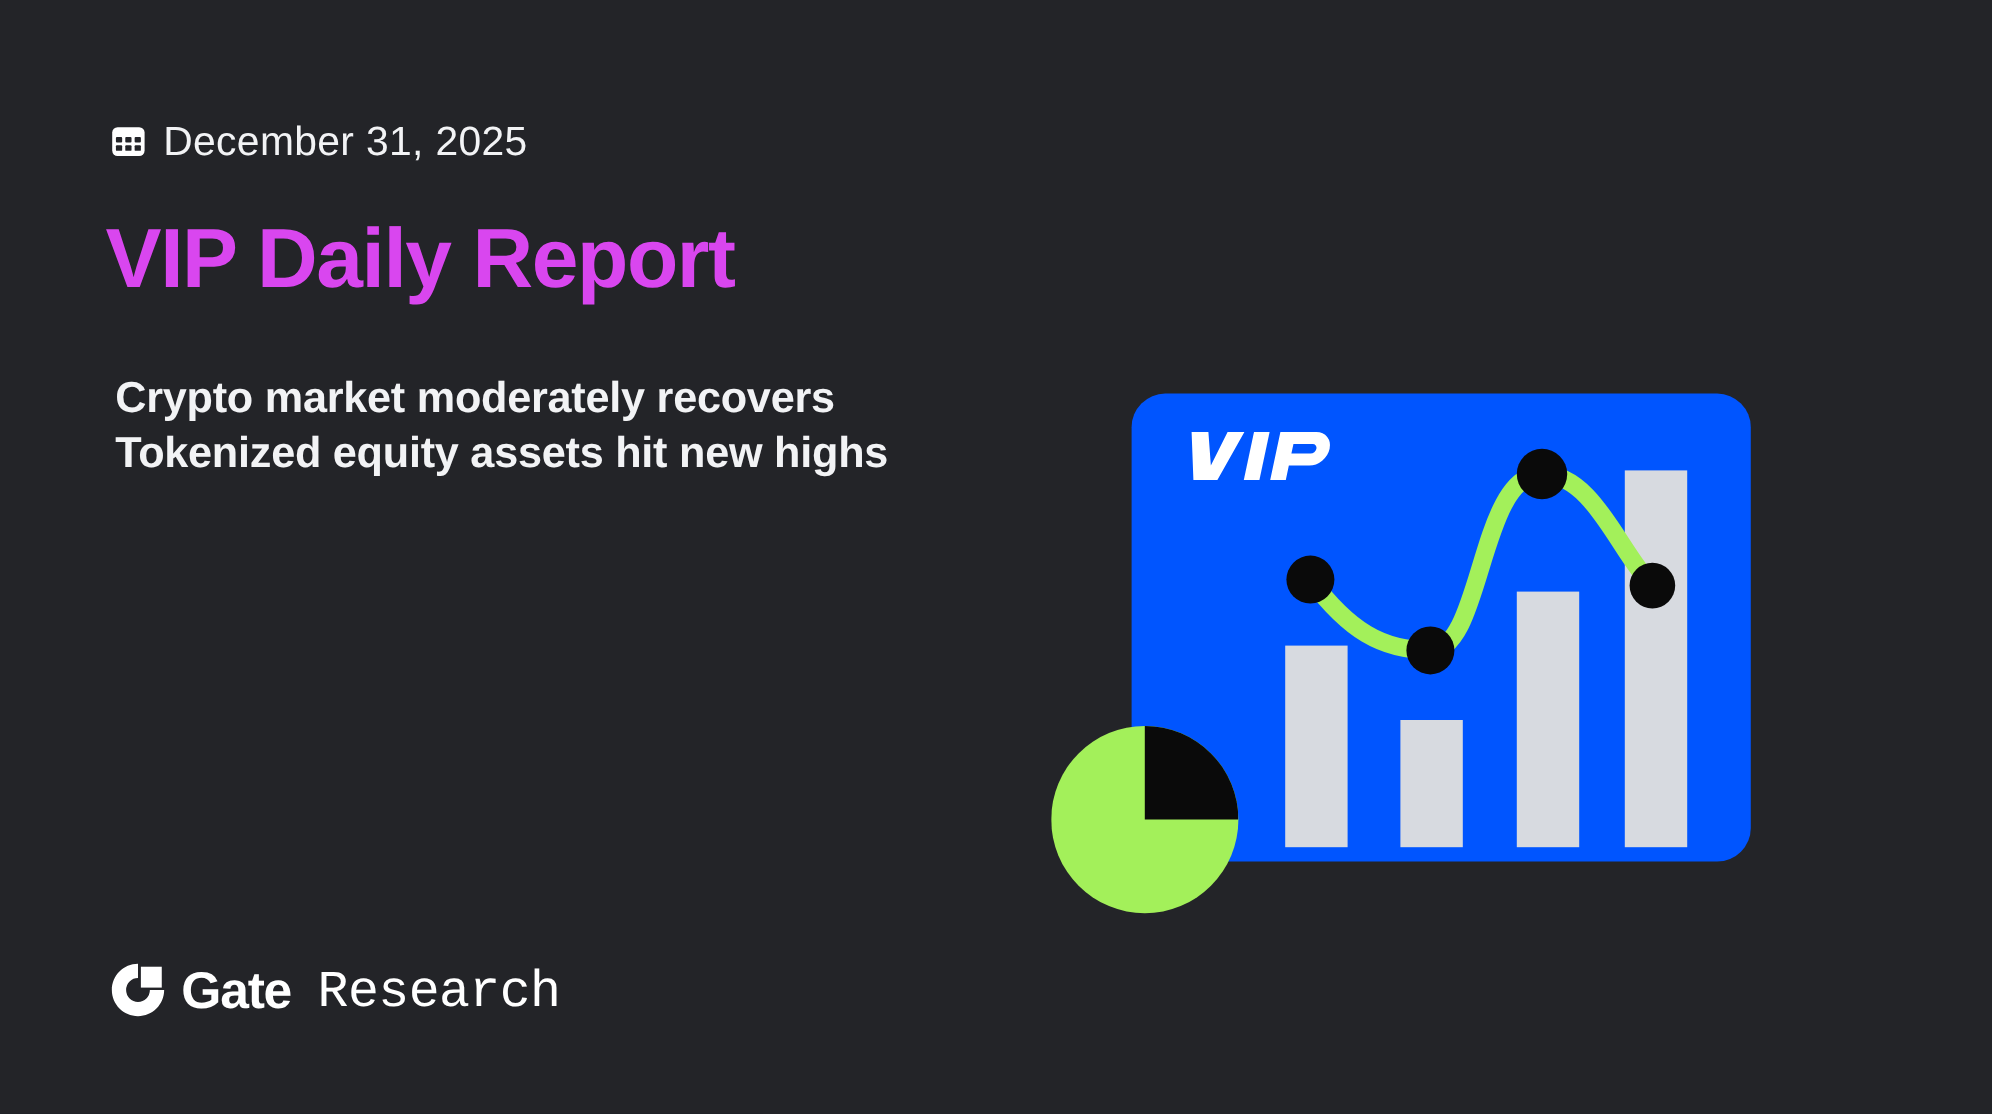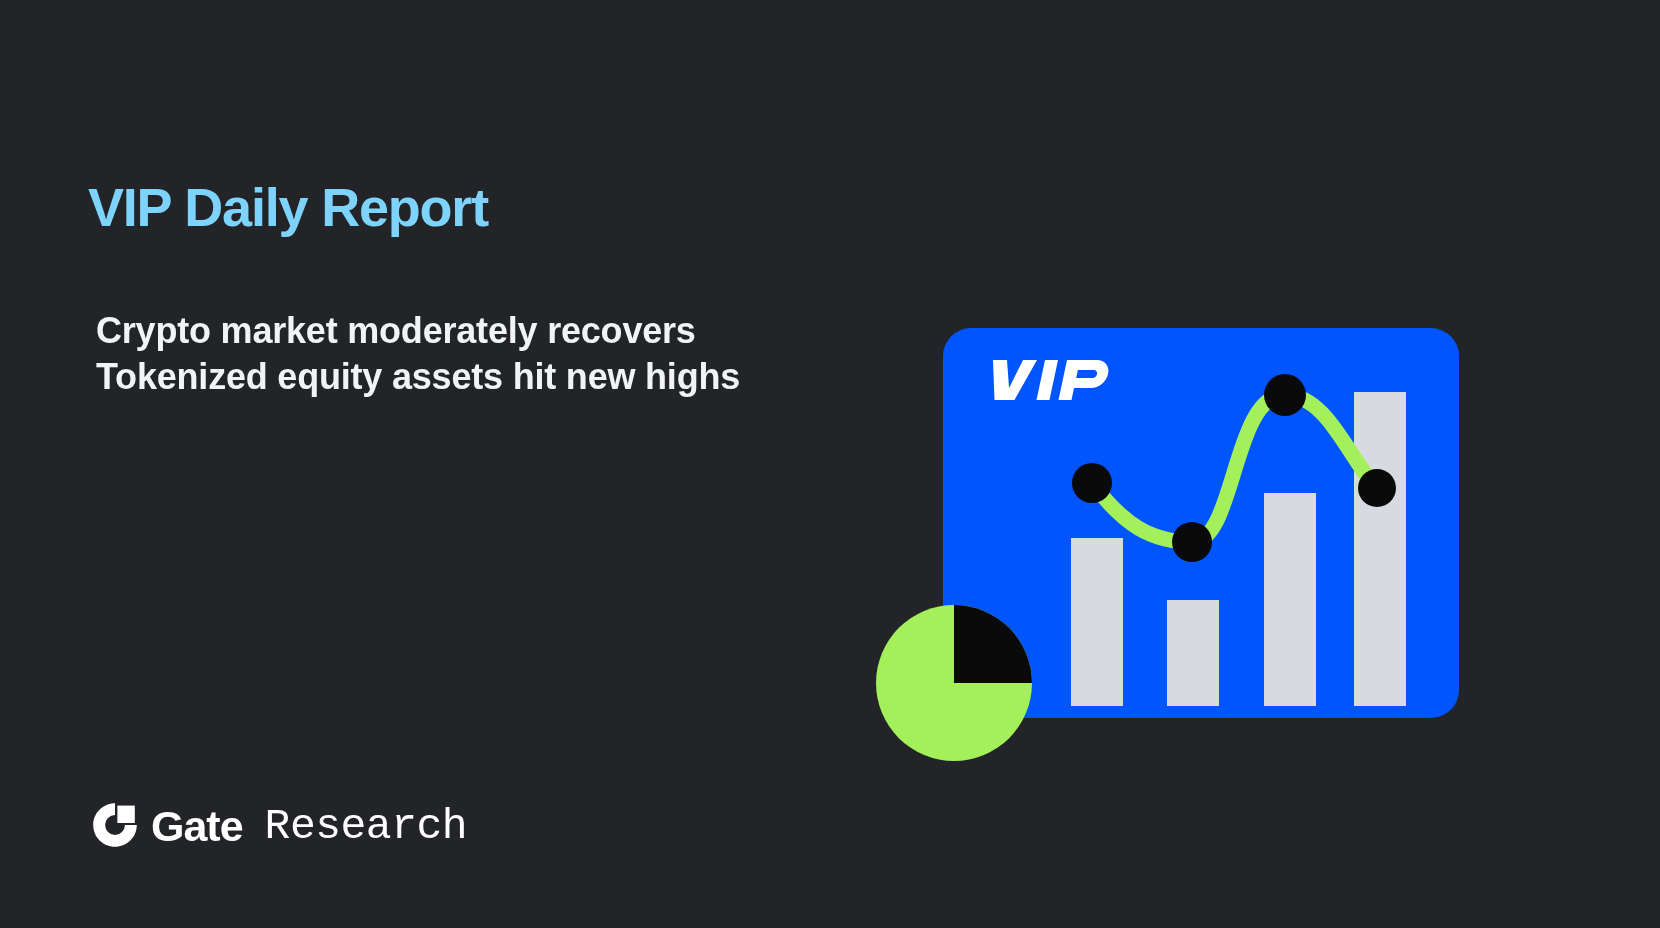--- a/index.html
+++ b/index.html
@@ -46,22 +46,22 @@
     font-weight: 400;
     letter-spacing: 0.3px;
     white-space: nowrap;
     line-height: 1;
   }
 
   .title {
     position: absolute;
     left: 88px;
     top: 178px;
-    color: #7dd3fc;
-    font-size: 54px;
+    color: #d946ef;
+    font-size: 70px;
     font-weight: 700;
     letter-spacing: -1.2px;
     line-height: 1.08;
     white-space: nowrap;
   }
 
   .subtitle {
     position: absolute;
     left: 96px;
     top: 308px;
@@ -113,20 +113,34 @@
     height: 450px;
   }
 
   .illus-svg { display: block; width: 600px; height: 450px; }
 </style>
 </head>
 <body>
 
 <div class="canvas">
 
+  <div class="date-row">
+    <span>
+      <svg class="cal-icon" viewBox="0 0 30 30" xmlns="http://www.w3.org/2000/svg">
+        <rect x="1.5" y="3" width="27" height="24" rx="4.5" fill="#ffffff"></rect>
+        <rect x="4.6" y="11.2" width="5.2" height="4.6" rx="0.8" fill="#232428"></rect>
+        <rect x="12.4" y="11.2" width="5.2" height="4.6" rx="0.8" fill="#232428"></rect>
+        <rect x="20.2" y="11.2" width="5.2" height="4.6" rx="0.8" fill="#232428"></rect>
+        <rect x="4.6" y="18.1" width="5.2" height="4.6" rx="0.8" fill="#232428"></rect>
+        <rect x="12.4" y="18.1" width="5.2" height="4.6" rx="0.8" fill="#232428"></rect>
+        <rect x="20.2" y="18.1" width="5.2" height="4.6" rx="0.8" fill="#232428"></rect>
+      </svg>
+    </span>
+    <span class="date-text">December  31, 2025</span>
+  </div>
 
   <h1 class="title">VIP Daily Report</h1>
 
   <div class="subtitle">
     <div>Crypto market moderately recovers</div>
     <div>Tokenized equity assets hit new highs</div>
   </div>
 
   <div class="brand">
     <span>

